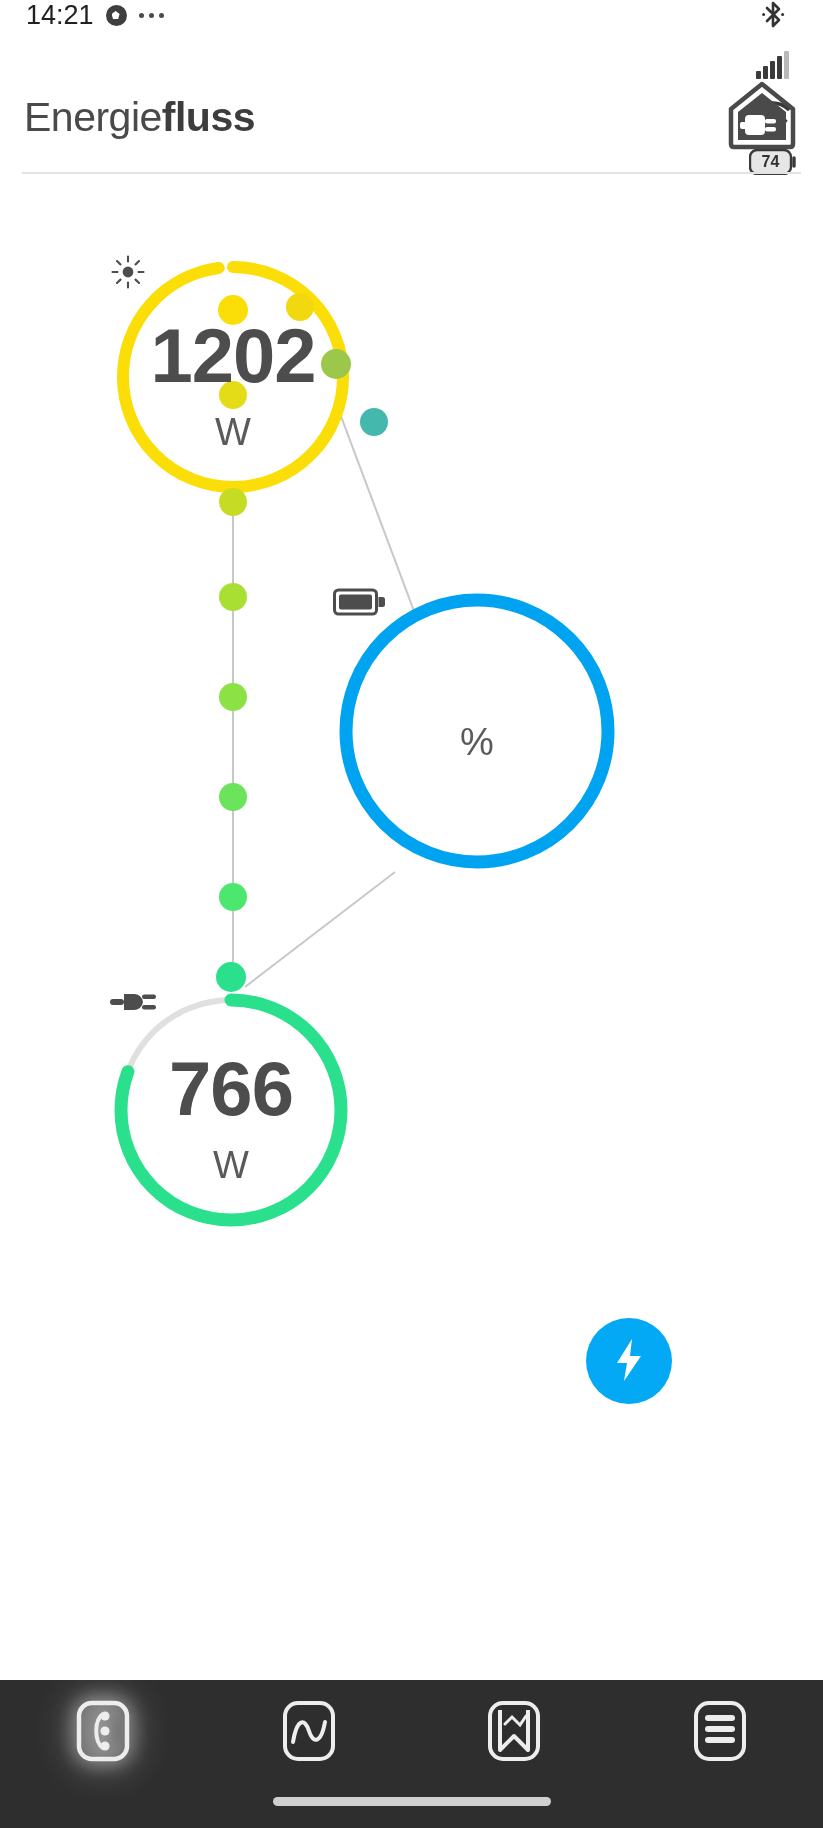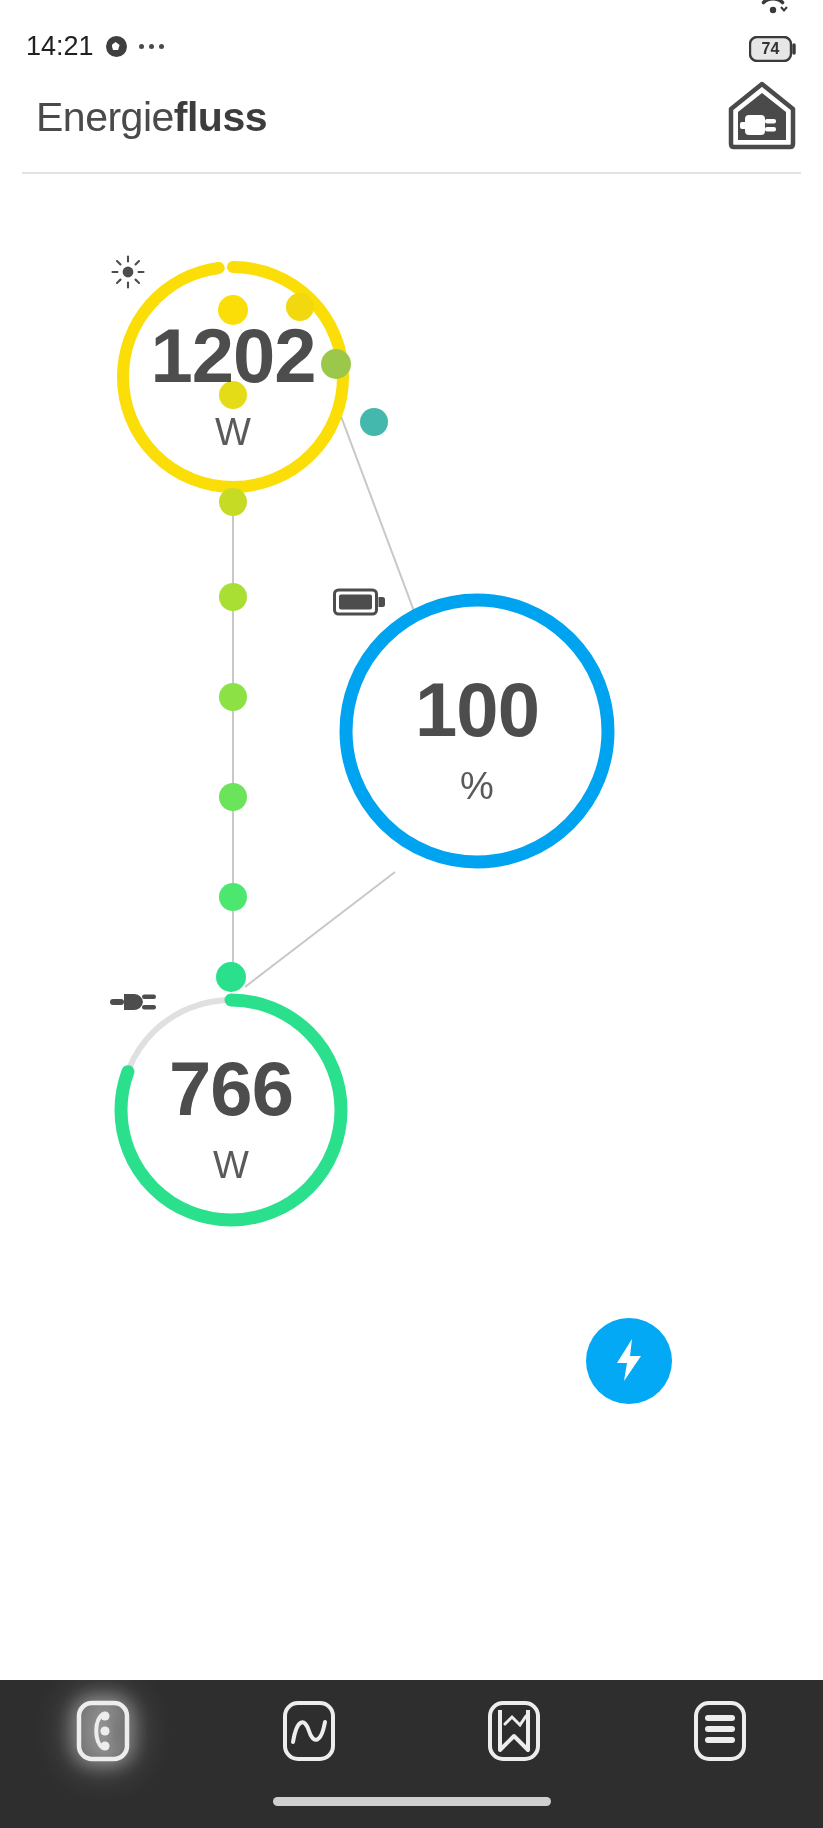--- a/index.html
+++ b/index.html
@@ -12,21 +12,21 @@
   #app {
     position: relative;
     width: 823px; height: 1828px;
     background: #ffffff;
   }
 
   
   .statusbar {
     position: absolute; top: 0; left: 0;
     width: 823px; height: 62px;
-    display: flex; align-items: flex-end;
+    display: flex; align-items: flex-start;
     padding: 0 26px;
     color: #2c2c2c;
   }
   .sb-left { display: flex; align-items: center; gap: 12px; }
   .sb-time { font-size: 27px; letter-spacing: 0px; color: #212121; }
   .sb-right { margin-left: auto; display: flex; align-items: center; gap: 17px; flex-direction: column; }
   .sb-dots { display: flex; gap: 5px; align-items: center; }
   .sb-dots i { width: 5px; height: 5px; border-radius: 50%; background: #4a4a4a; display: block; }
 
   .ball-icon {
@@ -39,21 +39,21 @@
     width: 8px; height: 8px; background: #fff;
     top: 6px; left: 6px;
     clip-path: polygon(50% 0%, 100% 38%, 82% 100%, 18% 100%, 0% 38%);
   }
 
   
   .header {
     position: absolute; top: 62px; left: 0;
     width: 823px; height: 110px;
     display: flex; align-items: center;
-    padding: 0 24px 0 36px;
+    padding: 0 24px 0 24px;
   }
   .app-title {
     font-size: 41px;
     color: #4a4a4a;
     font-weight: 300;
     letter-spacing: -0.5px;
     white-space: pre;
   }
   .app-title .bold { font-weight: 700; color: #3d3d3d; }
   .header-action { margin-left: auto; display: flex; align-items: center; }
@@ -265,21 +265,20 @@
     </div>
 
     <div class="node" id="node-battery">
       <span class="glyph">
         <svg width="54" height="30" viewBox="0 0 54 30">
           <rect x="1.5" y="3" width="42" height="24" rx="4" ry="4" fill="none" stroke="#4d4d4d" stroke-width="3"></rect>
           <rect x="6" y="7.5" width="33" height="15" rx="2" fill="#4d4d4d"></rect>
           <path d="M45.5 10 h4 a2.5 2.5 0 0 1 2.5 2.5 v5 a2.5 2.5 0 0 1 -2.5 2.5 h-4 z" fill="#4d4d4d"></path>
         </svg>
       </span>
-      <span class="value">100</span>
       <span class="unit">%</span>
     </div>
 
     <div class="node" id="node-home">
       <span class="glyph">
         <svg width="50" height="30" viewBox="0 0 50 30">
           <rect x="2" y="12" width="14" height="6" rx="3" fill="#4d4d4d"></rect>
           <path d="M16 7 h10 a9 9 0 0 1 9 8 v0 a9 9 0 0 1 -9 8 h-10 z" fill="#4d4d4d"></path>
           <rect x="34" y="7.5" width="14" height="4.5" rx="2.2" fill="#4d4d4d"></rect>
           <rect x="34" y="18" width="14" height="4.5" rx="2.2" fill="#4d4d4d"></rect>

